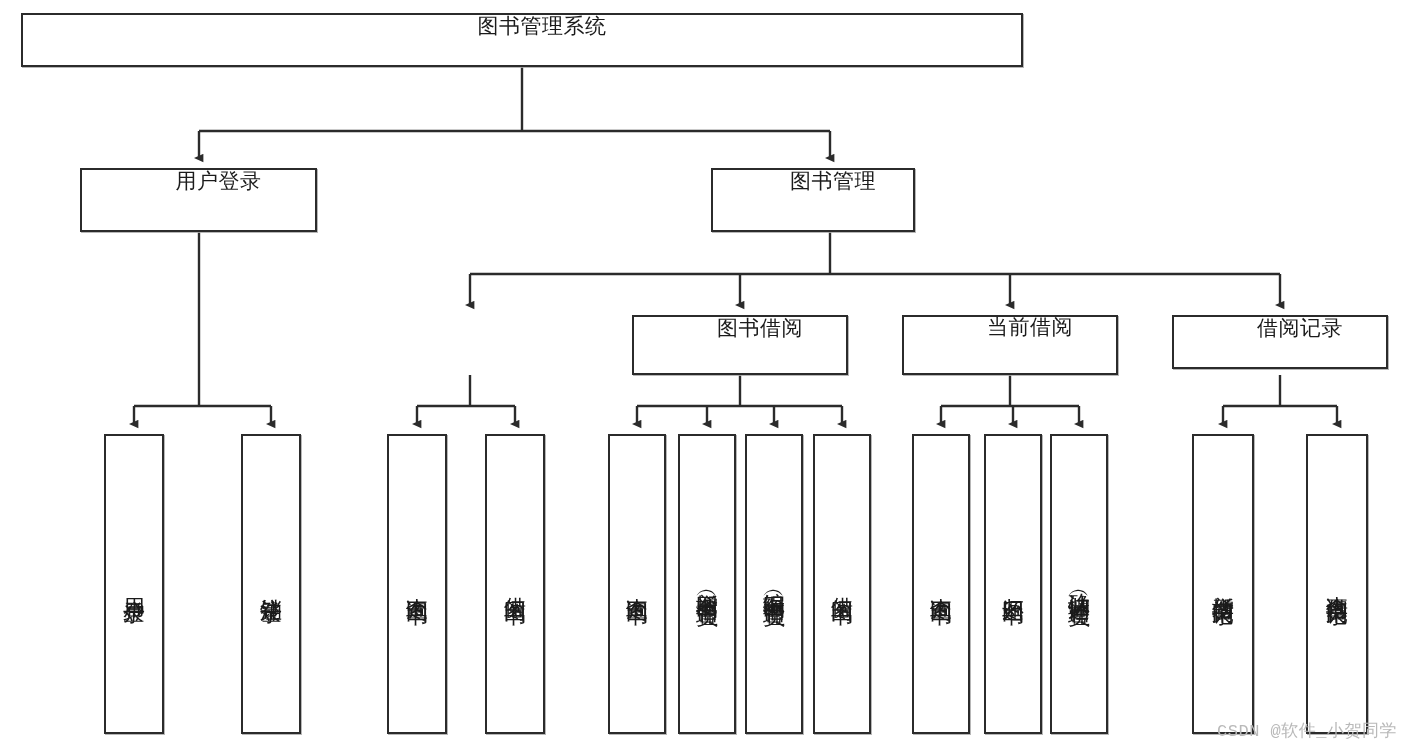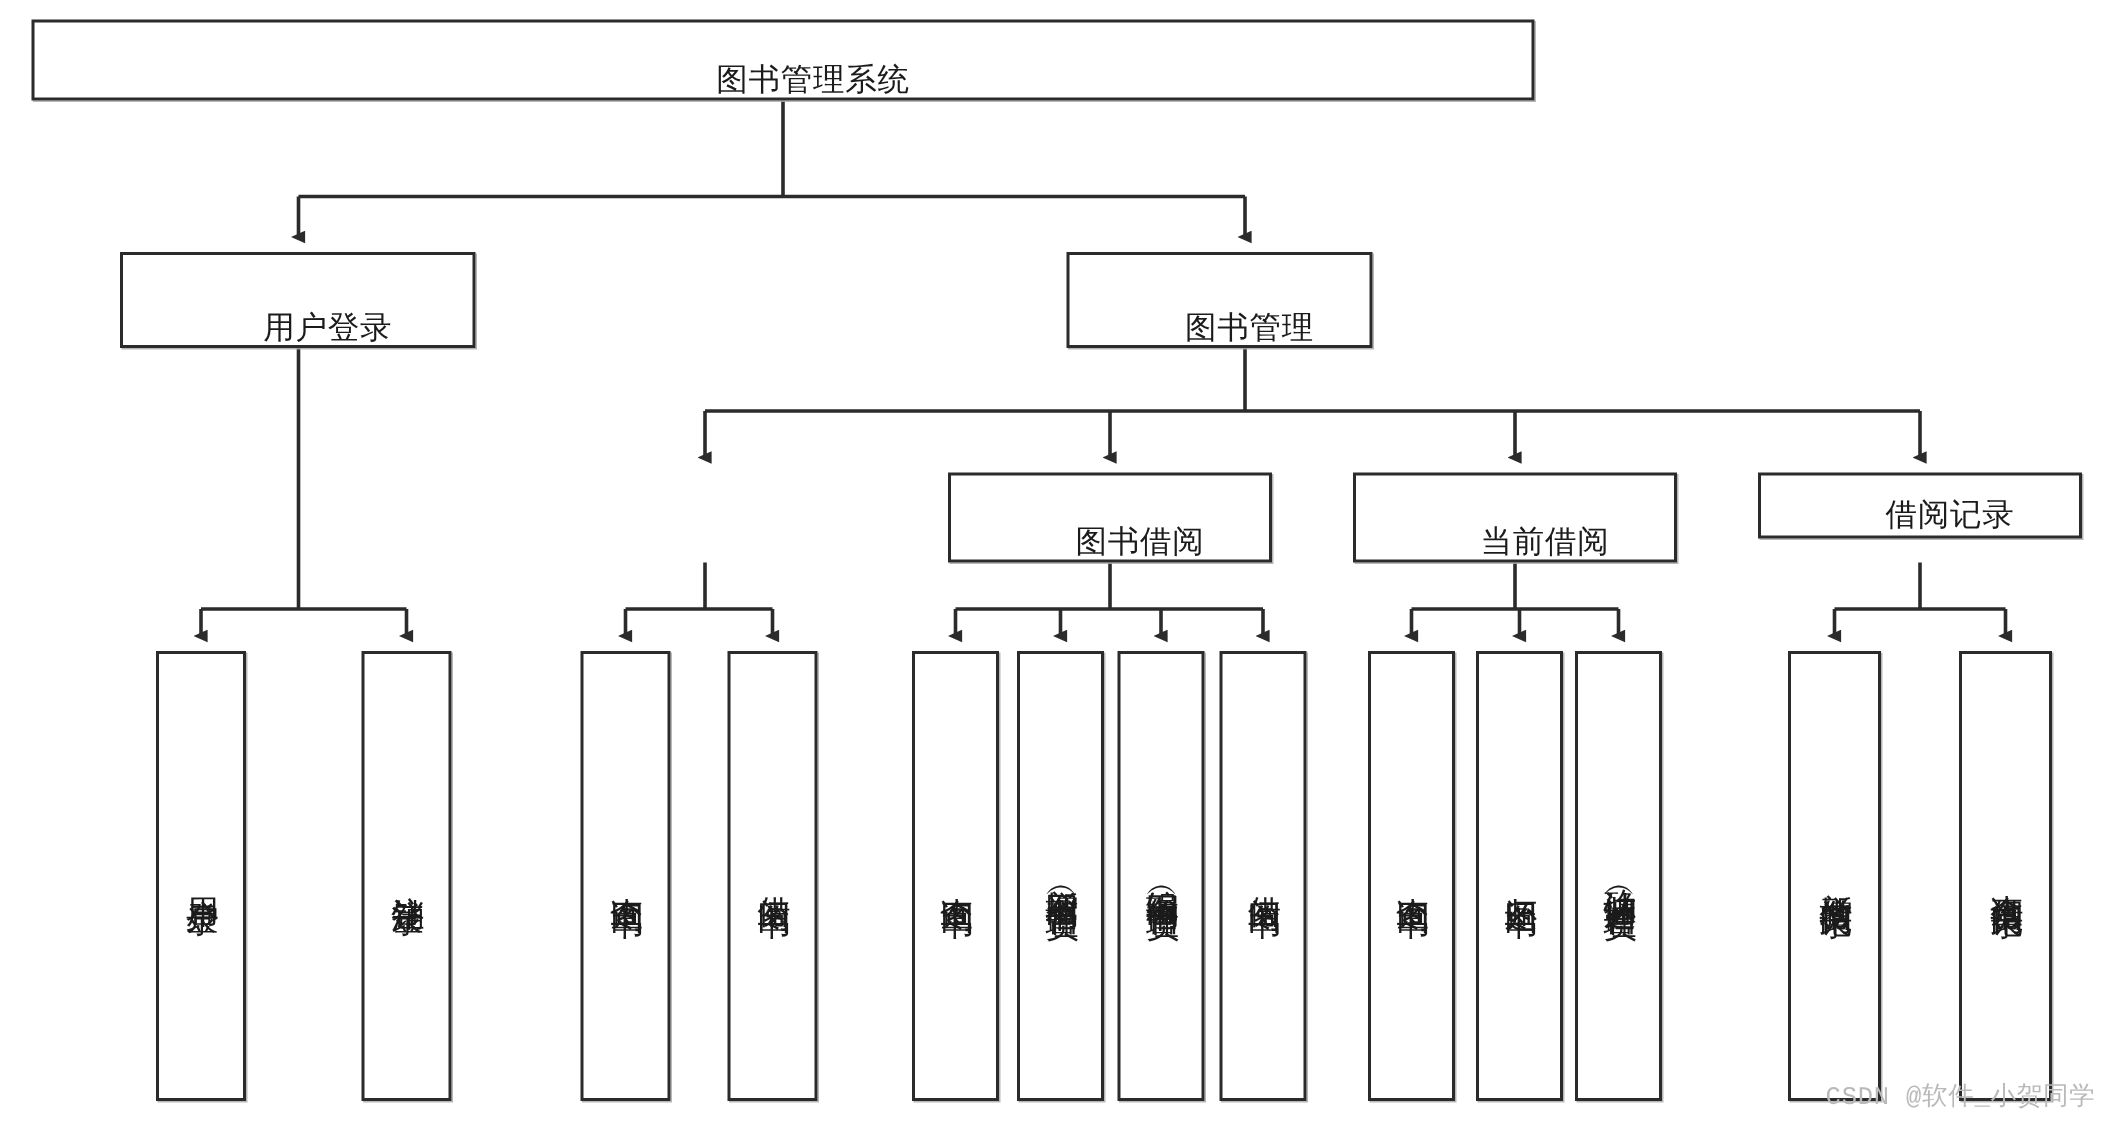--- a/index.html
+++ b/index.html
@@ -24,21 +24,21 @@
     width: 1405px;
     height: 747px;
   }
   .node {
     position: absolute;
     box-sizing: border-box;
     border: 2px solid #2b2b2b;
     background: #ffffff;
     color: #1b1b1b;
     display: flex;
-    align-items: flex-end;
+    align-items: flex-start;
     justify-content: center;
     box-shadow: 1px 1px 0 rgba(170,170,170,0.85);
     padding-left: 40px;
   }
   .node .label {
     display: block;
     text-align: center;
     letter-spacing: 0.5px;
   }
   .node.horiz .label {
@@ -133,24 +133,24 @@
   <div class="node horiz" style="left: 80px; top: 168px; width: 237px; height: 64px;">
     <span class="label">用户登录</span>
   </div>
   <div class="node horiz" style="left: 711px; top: 168px; width: 204px; height: 64px;">
     <span class="label">图书管理</span>
   </div>
 
   <div class="node horiz" style="left: 632px; top: 315px; width: 216px; height: 60px;">
     <span class="label">图书借阅</span>
   </div>
-  <div class="node horiz" style="left: 902px; top: 315px; width: 216px; height: 60px;">
+  <div class="node horiz" style="left: 902px; top: 315px; width: 216px; height: 60px; font-family: Liberation Mono, monospace;">
     <span class="label">当前借阅</span>
   </div>
-  <div class="node horiz" style="left: 1172px; top: 315px; width: 216px; height: 44px; font-family: Liberation Mono, monospace;">
+  <div class="node horiz" style="left: 1172px; top: 315px; width: 216px; height: 54px;">
     <span class="label">借阅记录</span>
   </div>
 
   <div class="node vert" style="left: 104px; top: 434px; width: 60px; height: 300px;">
     <span class="label">用户登录</span>
   </div>
   <div class="node vert" style="left: 241px; top: 434px; width: 60px; height: 300px;">
     <span class="label">注销登录</span>
   </div>
   <div class="node vert" style="left: 387px; top: 434px; width: 60px; height: 300px;">

